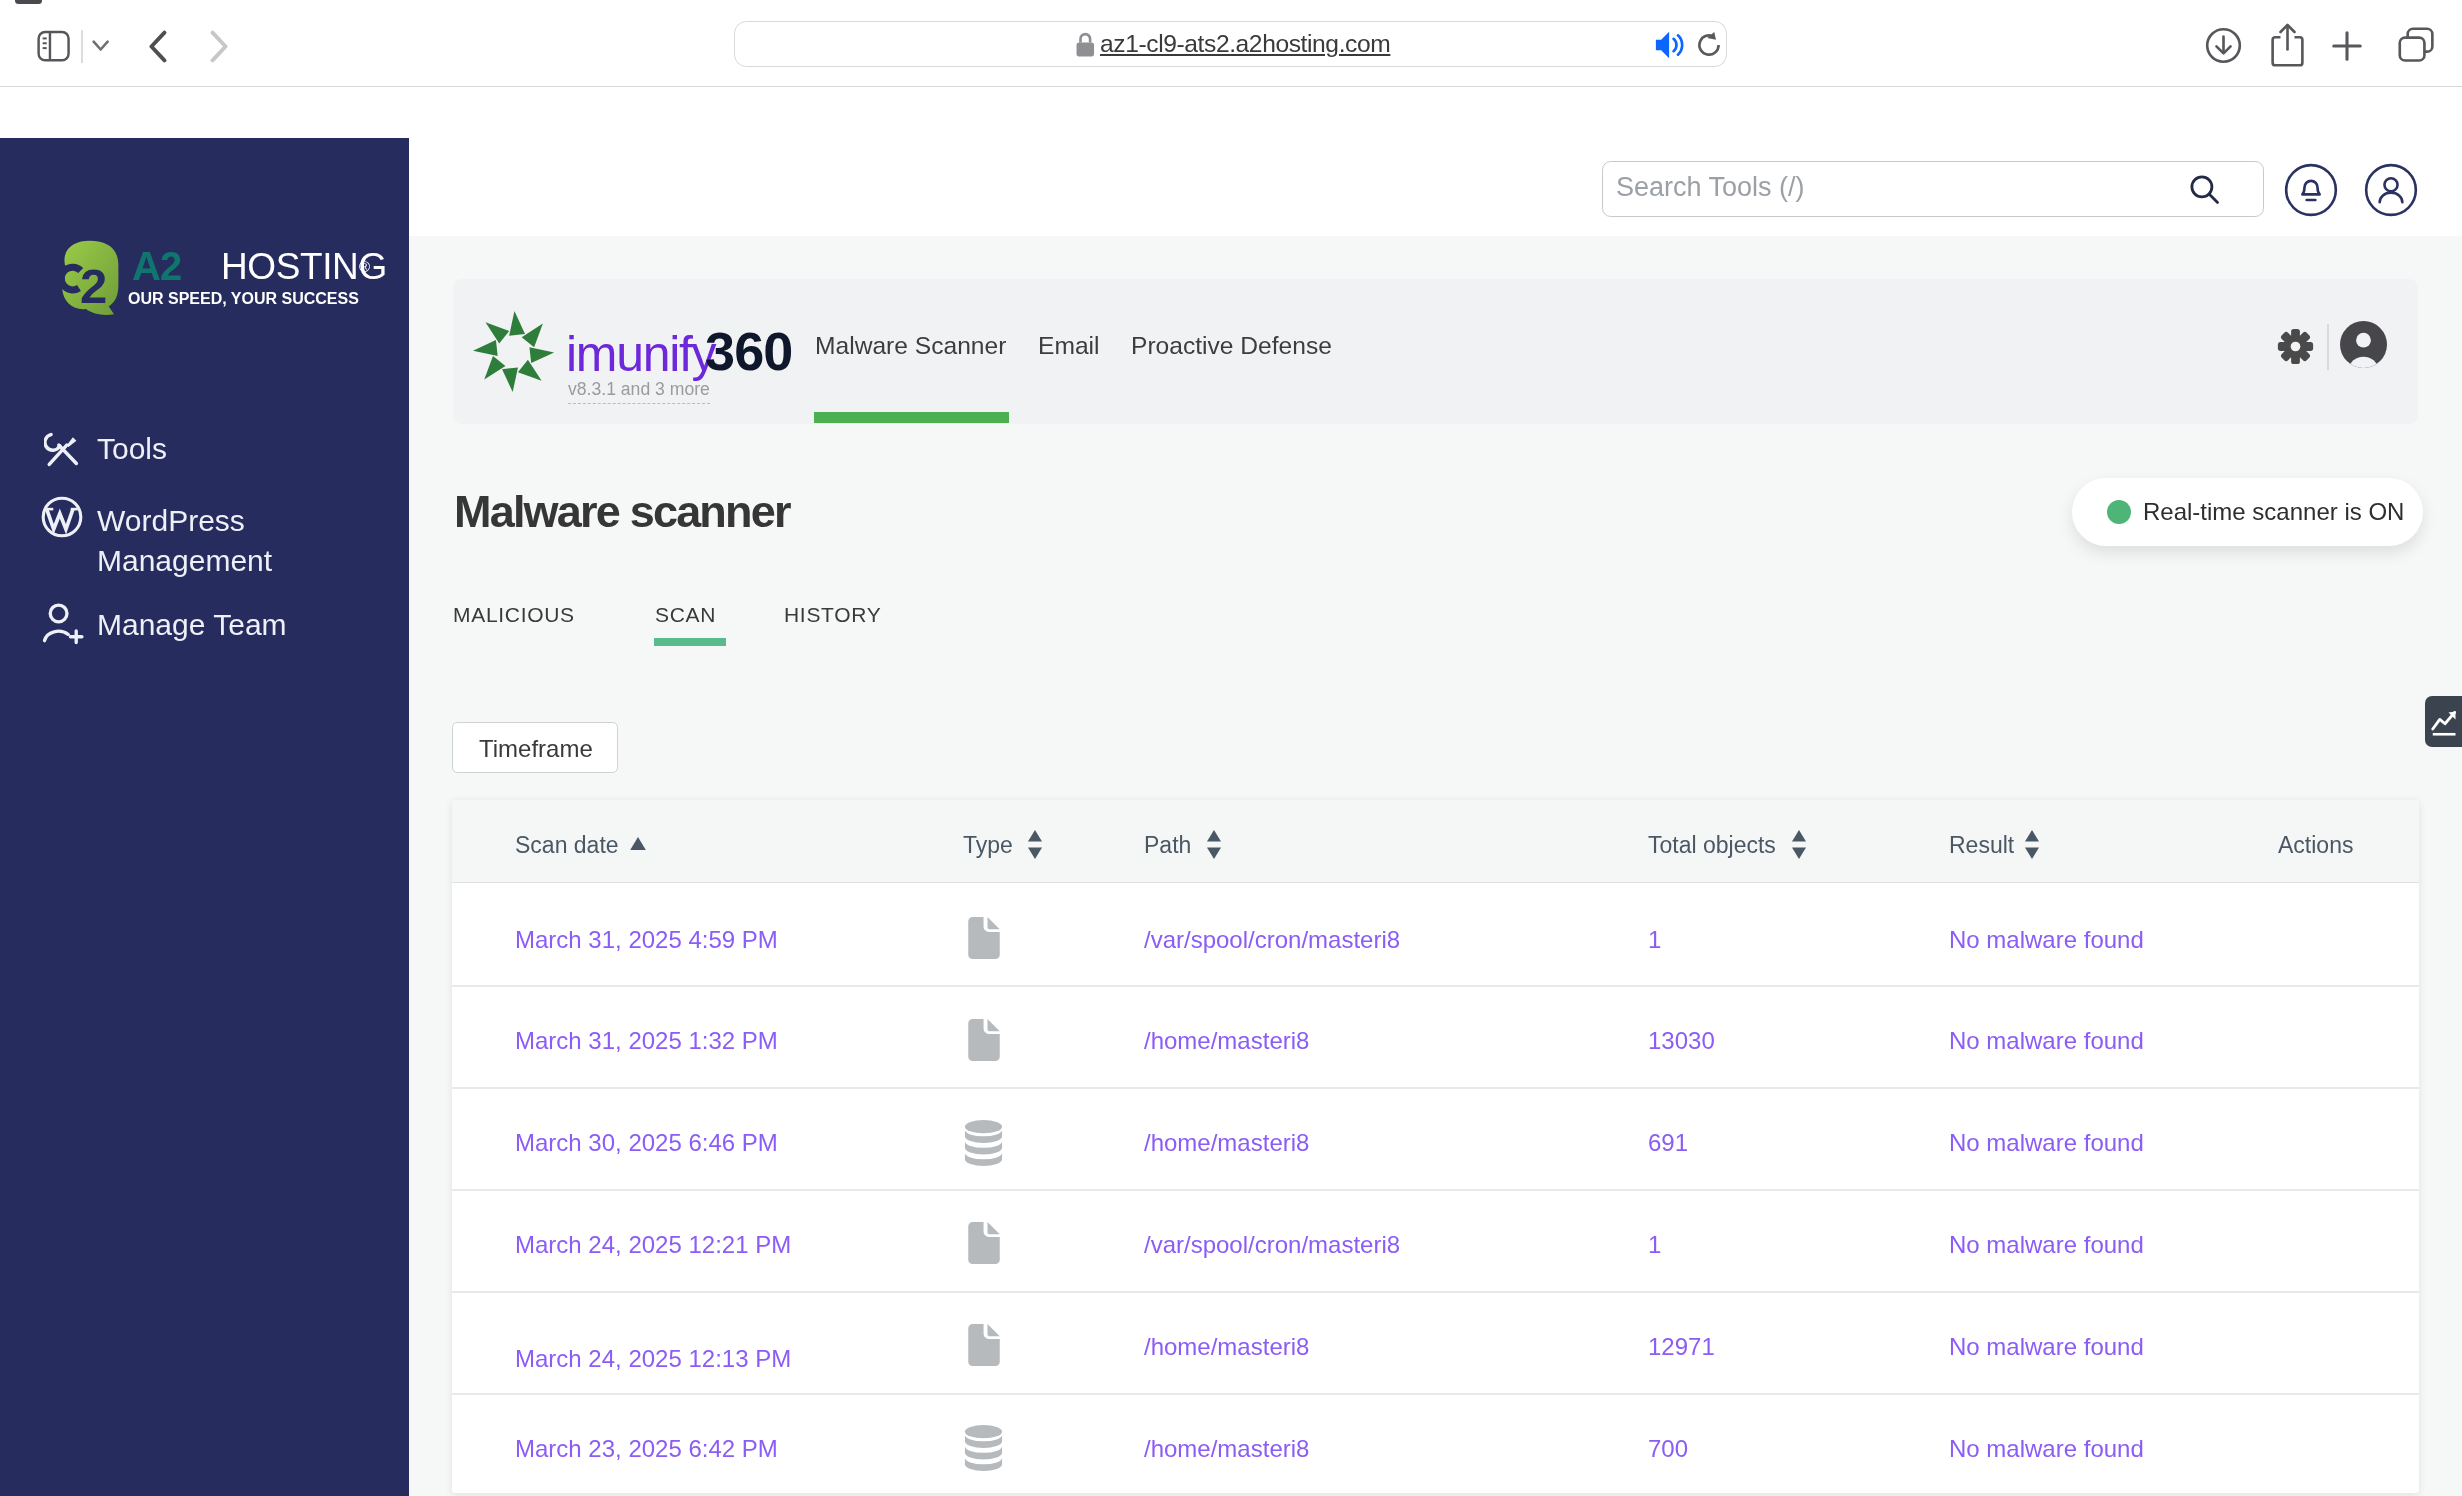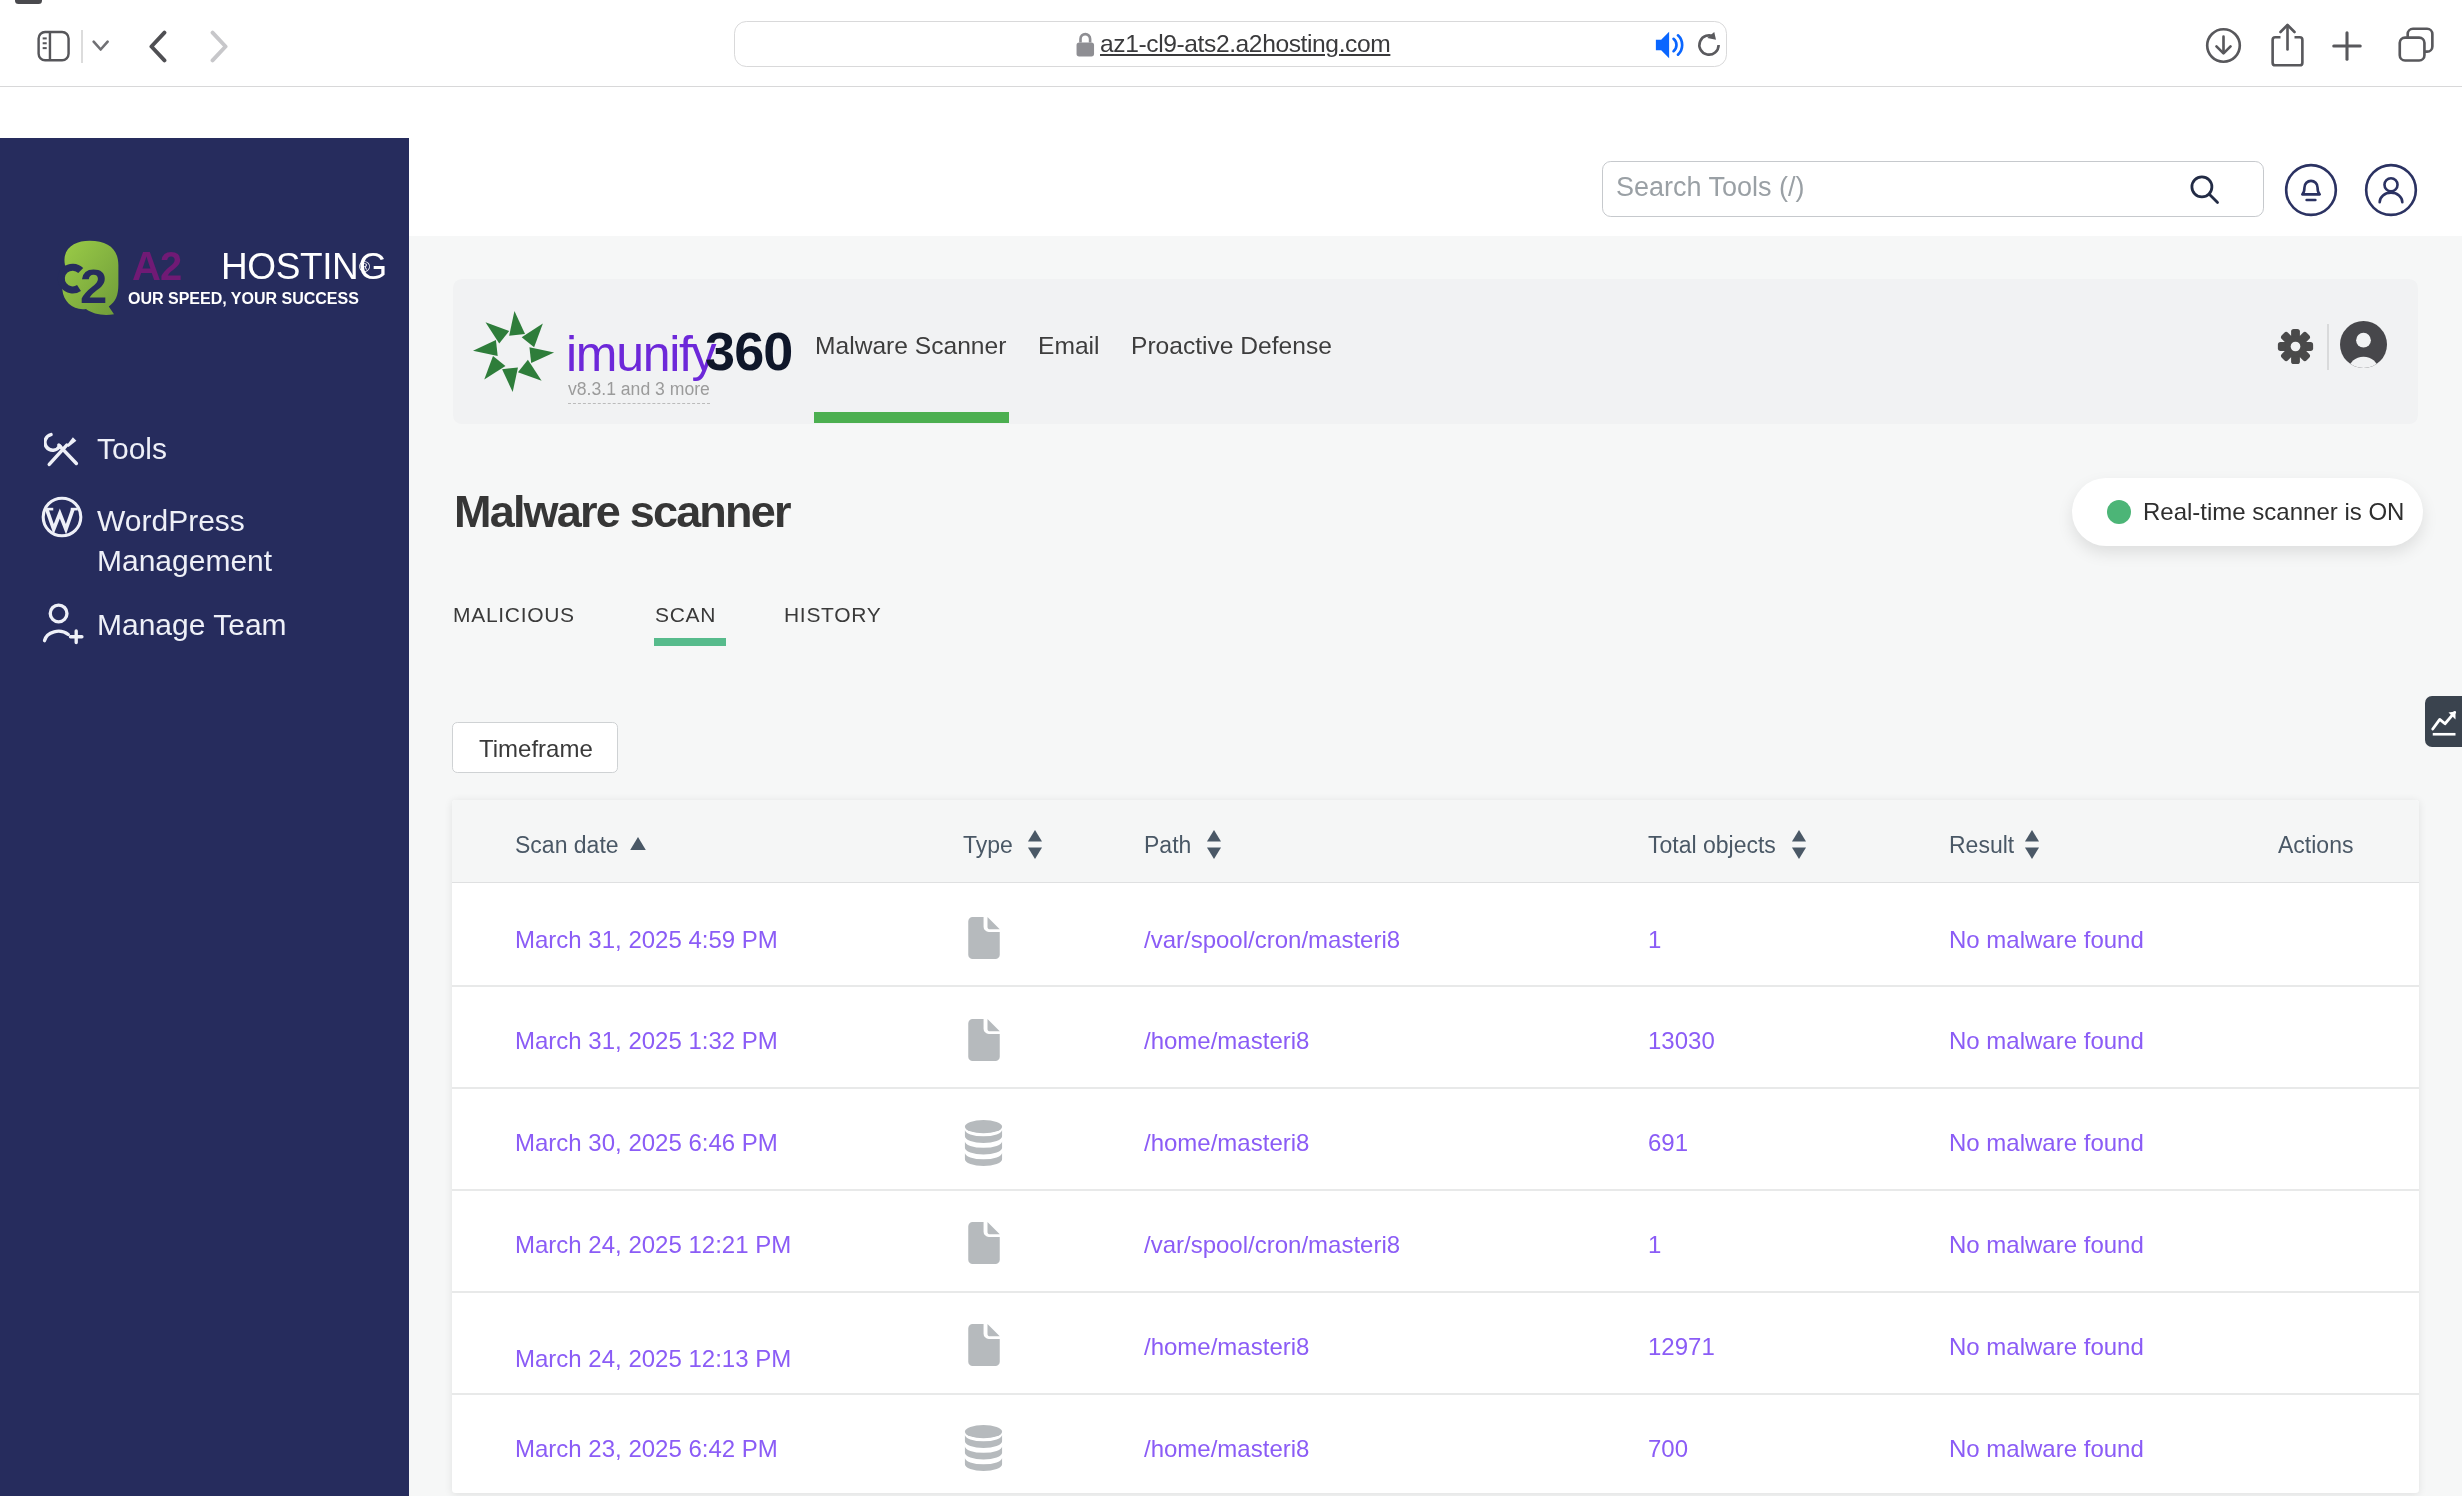--- a/index.html
+++ b/index.html
@@ -96,21 +96,21 @@
   <defs>
     <linearGradient id="a2g" x1="0" y1="0" x2="1" y2="1">
       <stop offset="0" stop-color="#9bcc47"></stop>
         <stop offset="1" stop-color="#6f9c3a"></stop>
     </linearGradient>
   </defs>
   <path d="M10 30 C6 10 22 2 38 2 C60 2 71 12 71 30 L71 52 C71 64 68 72 60 77 L66 86 C54 88 42 86 34 80 C20 82 8 72 7 58 C6 48 8 38 14 34 Z" fill="url(#a2g)"></path>
   <path d="M28 36 a13 13 0 1 0 -2 20" fill="none" stroke="#262c5d" stroke-width="8"></path>
   <text x="27" y="73" font-family="Liberation Sans,sans-serif" font-weight="bold" font-size="56" fill="#262c5d">2</text>
 </svg>
-<div class="abs" style="left:132px;top:244px;font-size:40px;font-weight:bold;color:#701a75;letter-spacing:-0.9px;">A2</div>
+<div class="abs" style="left:132px;top:244px;font-size:40px;font-weight:bold;color:#0f766e;letter-spacing:-0.9px;">A2</div>
 <div class="abs" style="left:190px;top:246px;font-size:37px;color:#fff;letter-spacing:-0.4px;margin-left:31px;">HOSTING</div>
 <div class="abs" style="left:359px;top:258px;font-size:15px;color:#fff;">®</div>
 <div class="abs" style="left:128px;top:290px;font-size:16px;font-weight:bold;color:#fff;letter-spacing:0px;">OUR SPEED, YOUR SUCCESS</div>
 
 <svg class="abs" style="left:44px;top:431px" width="35" height="37" viewBox="0 0 40 42">
   <g stroke="#eef0f8" stroke-width="4" fill="none" stroke-linecap="round">
     <path d="M8 4 a9 9 0 1 0 10 13"></path>
     <path d="M17 16 L37 37"></path>
     <path d="M6 38 L26 16"></path>
   </g>

